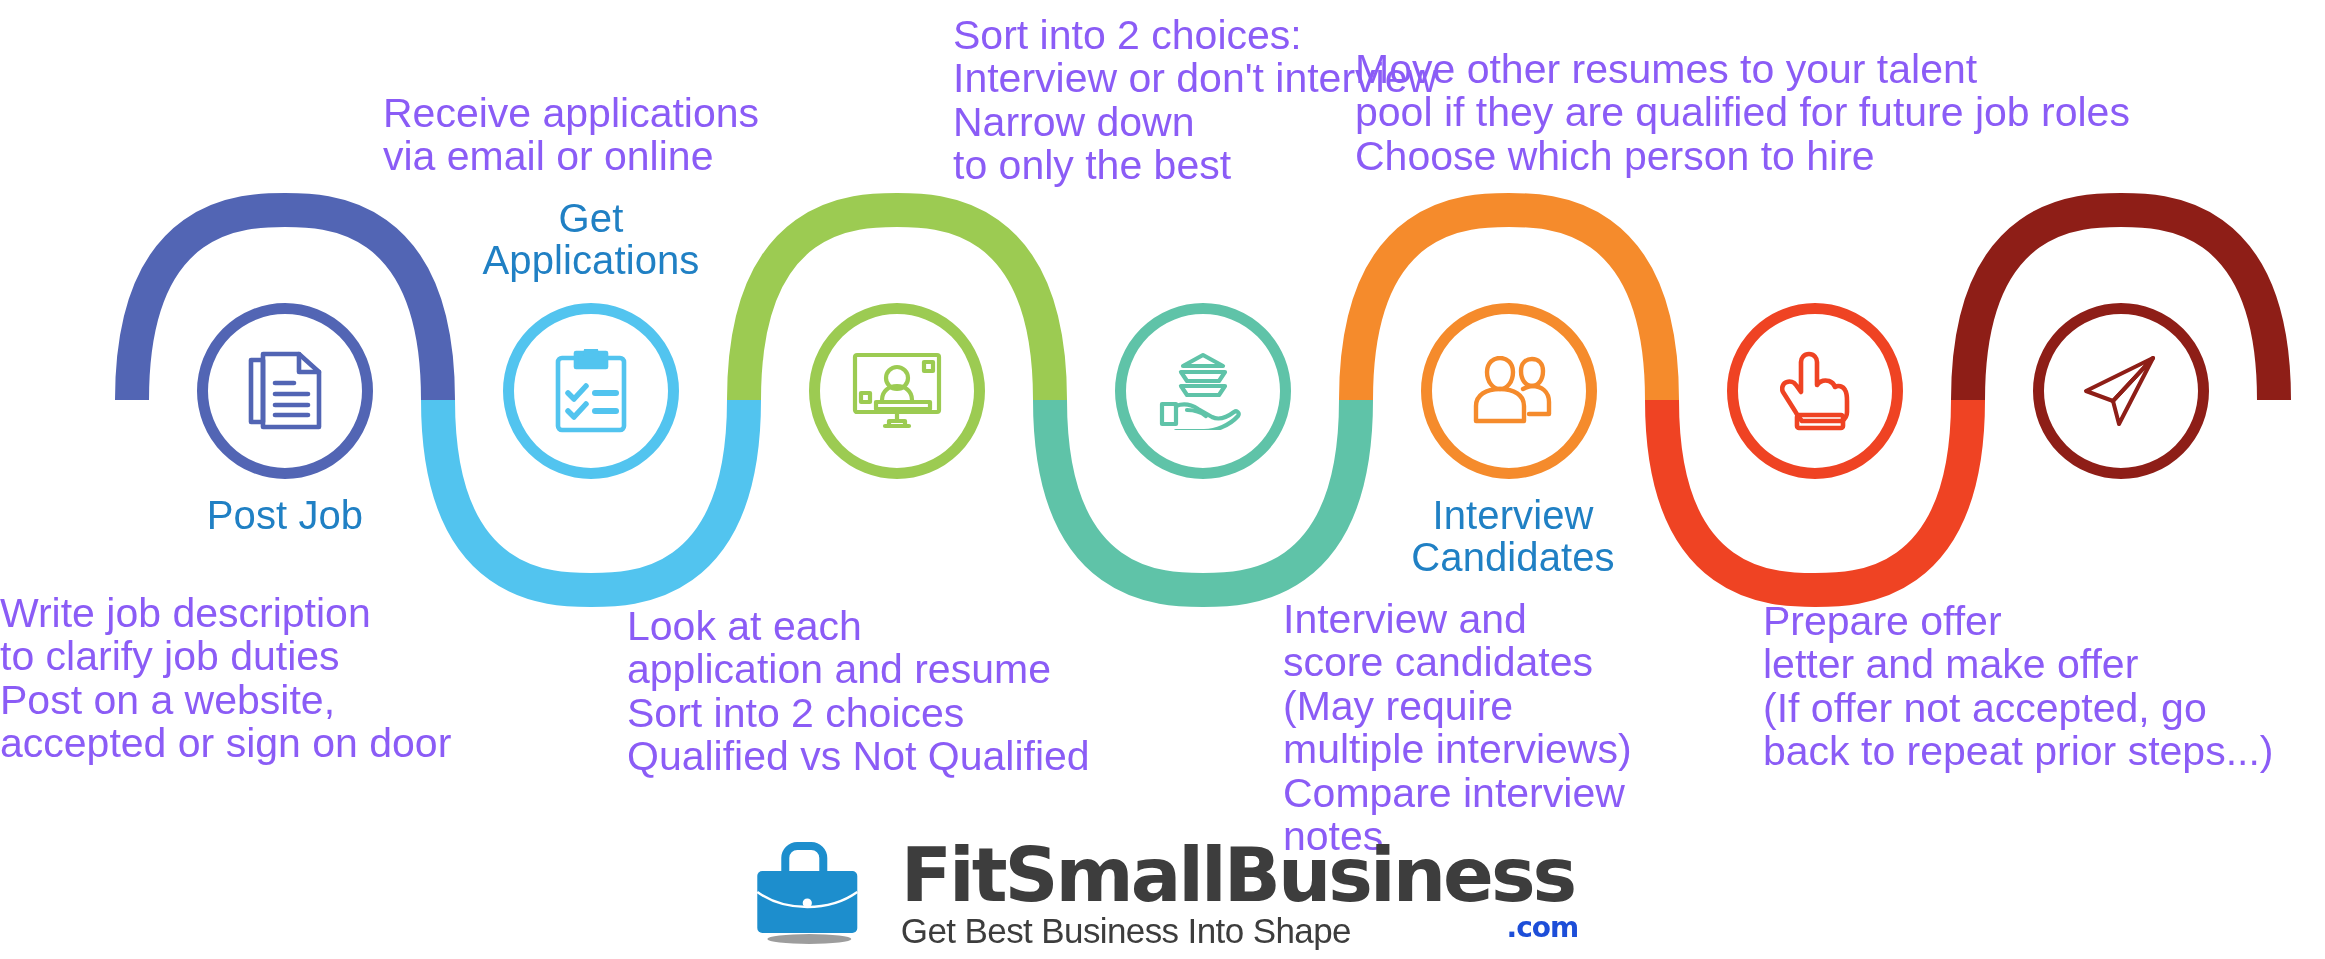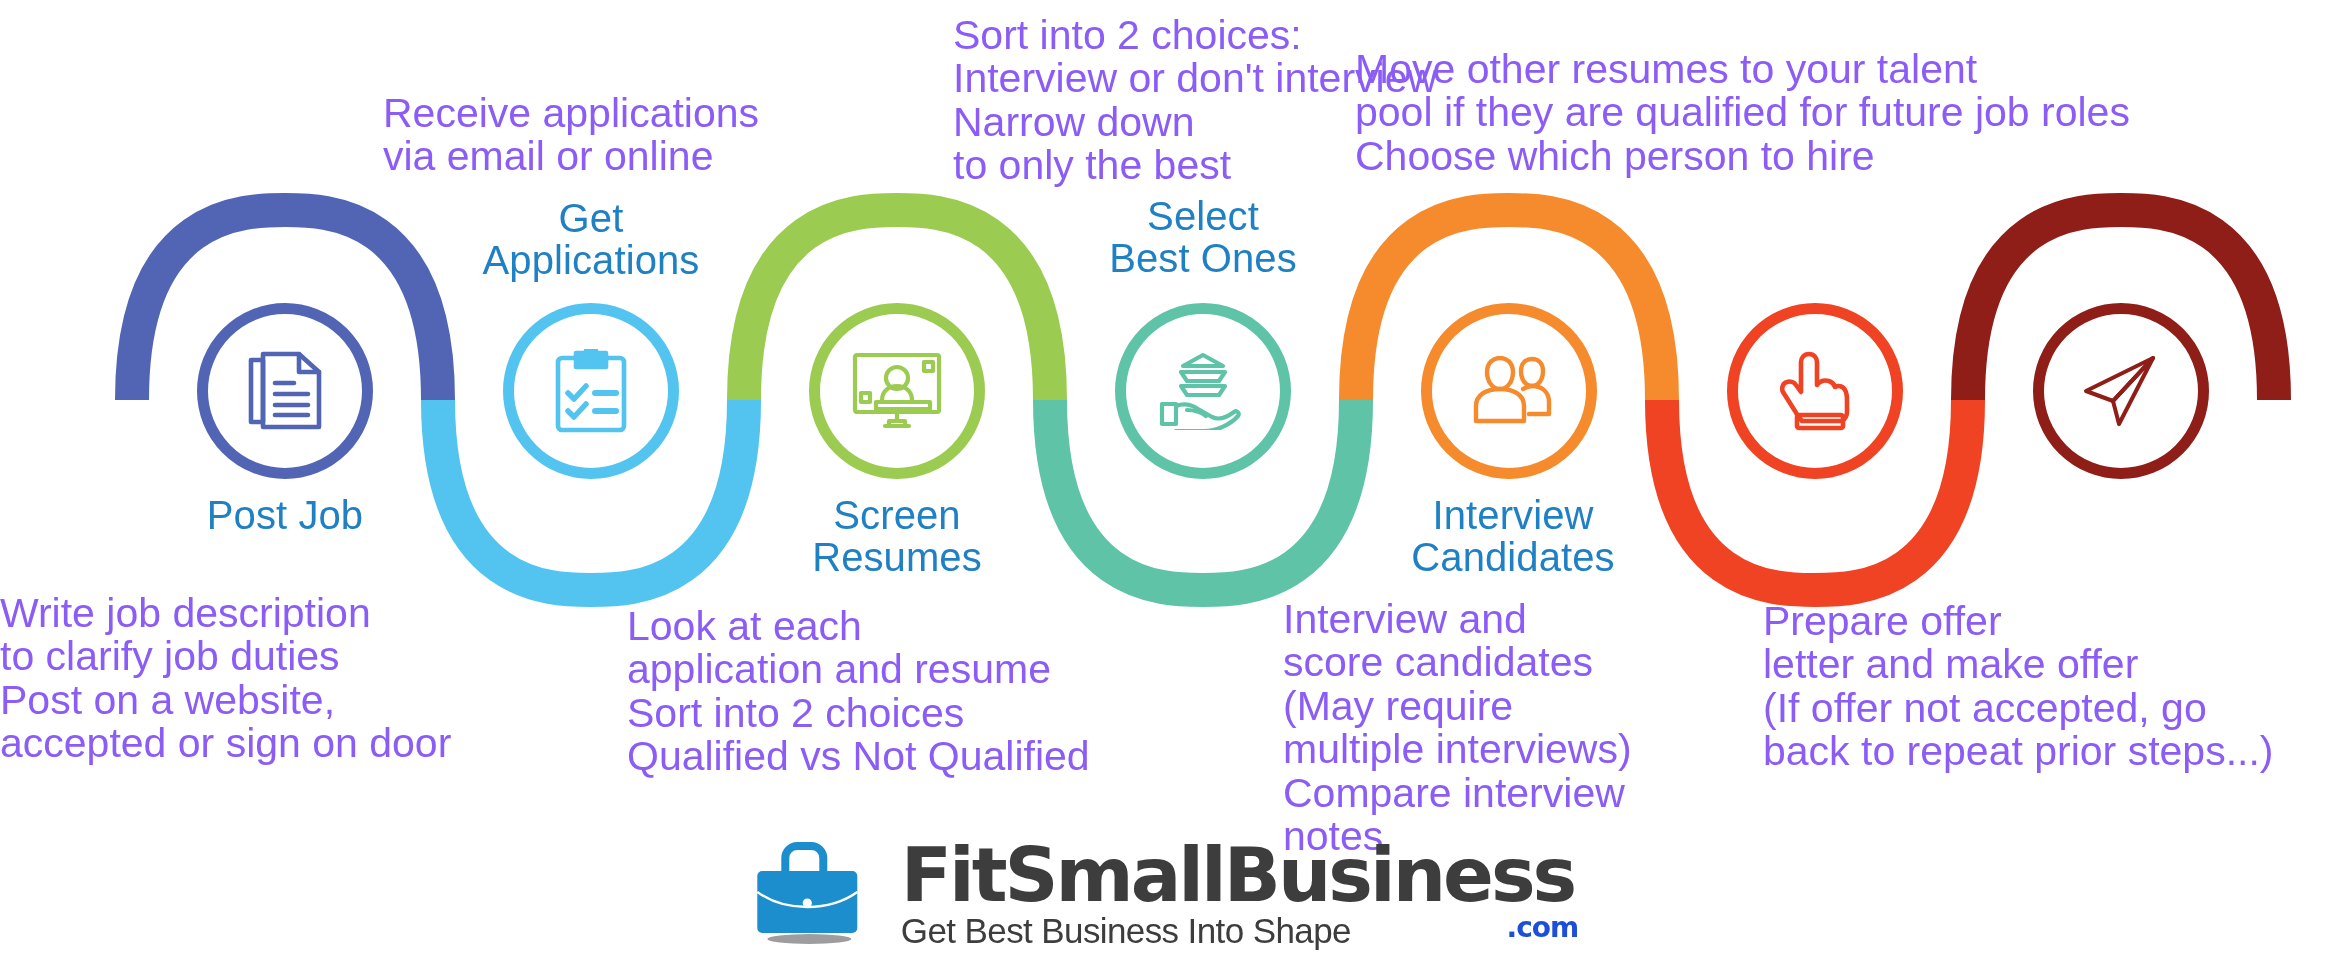--- a/index.html
+++ b/index.html
@@ -197,25 +197,21 @@
         <path d="M30 46 L70 3"></path>
       </svg>
     </span>
   </div>
 
   <div class="step-title" style="left:135px;top:495px;width:300px;">Post Job</div>
 
   <div class="step-title" style="left:411px;top:198px;width:360px;">Get
 Applications</div>
 
-  <div class="step-title" style="left:747px;top:495px;width:300px;">Screen
-Resumes</div>
-
-  <div class="step-title" style="left:1043px;top:196px;width:320px;">Select
-Best Ones</div>
+
 
   <div class="step-title" style="left:1333px;top:495px;width:360px;">Interview
 Candidates</div>
 
 
 
   <div class="step-desc" style="left:0px;top:592px;width:560px;">Write job description
 to clarify job duties
 Post on a website,
 accepted or sign on door</div>

